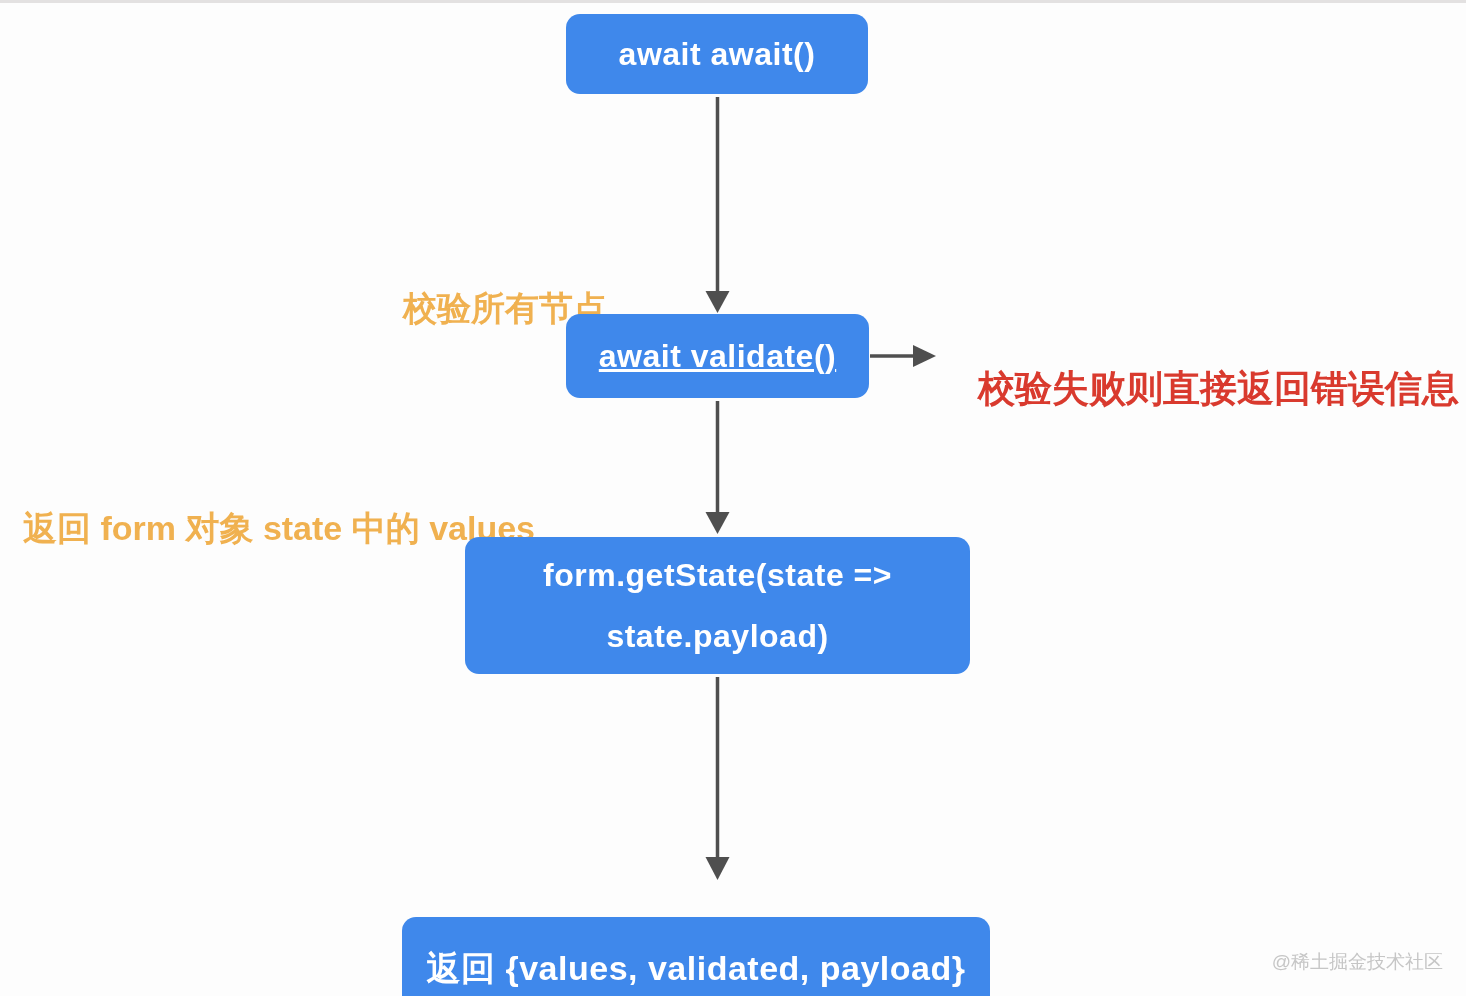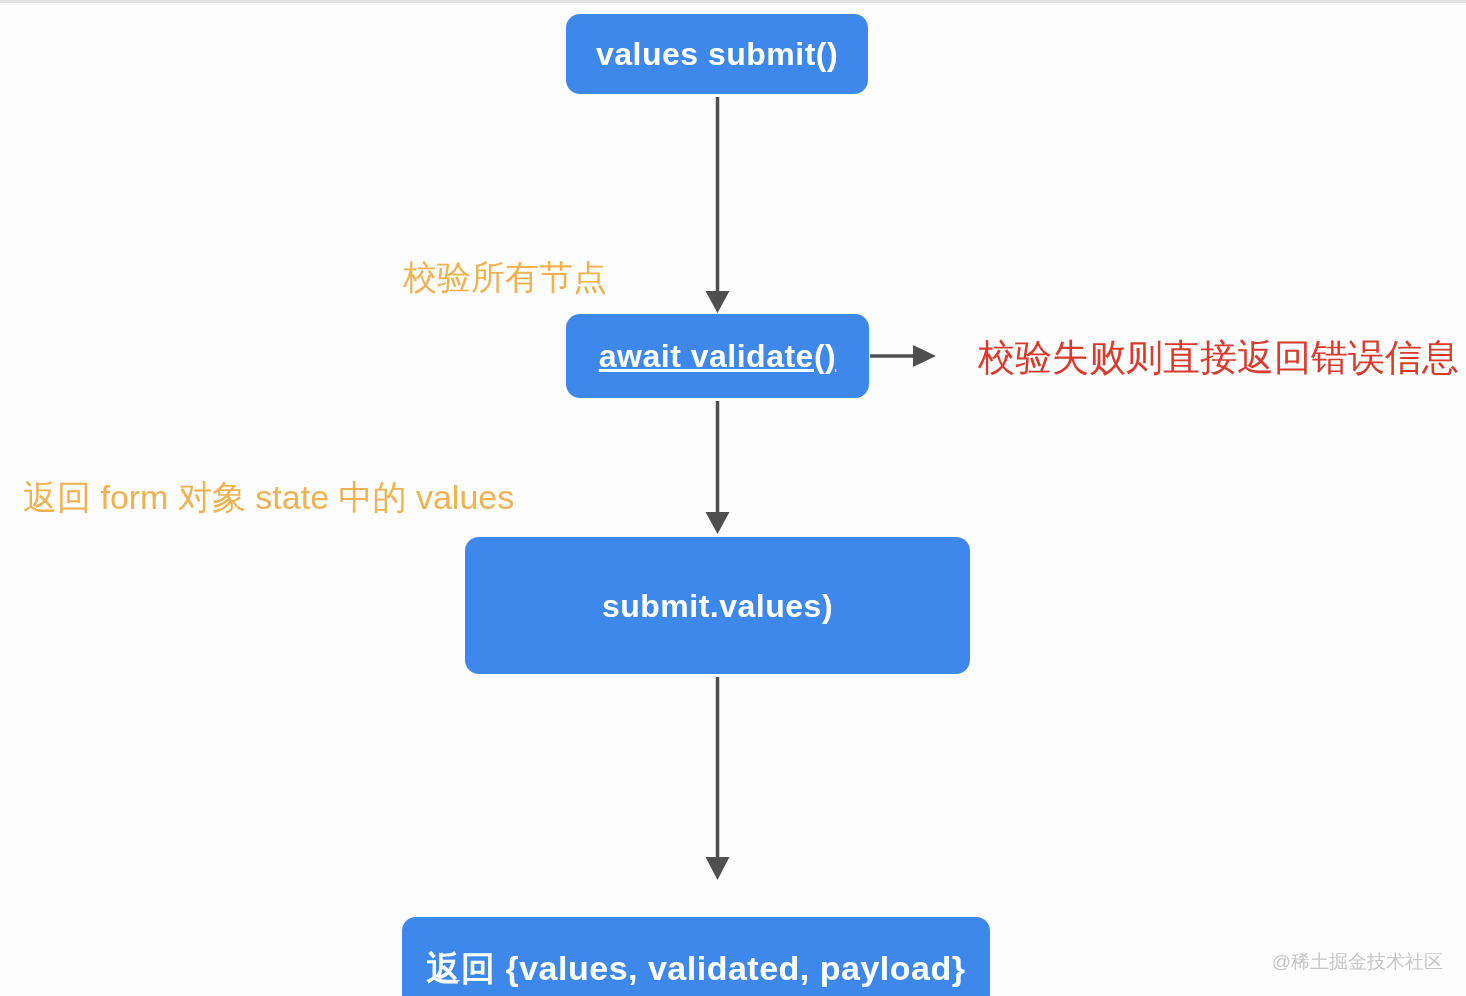--- a/index.html
+++ b/index.html
@@ -42,22 +42,23 @@
     letter-spacing: 0.5px;
     text-align: center;
   }
   .node-submit   { left: 566px; top: 11px;  width: 302px; height: 80px;  font-size: 32px; }
   .node-validate { left: 566px; top: 311px; width: 303px; height: 84px;  font-size: 32px; text-decoration: underline; }
   .node-getstate { left: 465px; top: 534px; width: 505px; height: 137px; font-size: 32px;
                    flex-direction: column; row-gap: 27px; line-height: 34px; }
   .node-result   { left: 402px; top: 914px; width: 588px; height: 103px; font-size: 34px; }
   .label {
     position: absolute;
-    font-weight: normal;
+    font-weight: bold;
     white-space: nowrap;
+    margin-top: 31px;
   }
   .label-validate-all  { left: 403px; top: 252px; font-size: 34px; color: var(--annotation-orange, #f0b150); }
   .label-return-values { left: 23px;  top: 472px; font-size: 34px; color: var(--annotation-orange, #f0b150); }
   .label-fail          { left: 978px; top: 330px; font-size: 37px; color: var(--annotation-red, #d93a2e); }
   .watermark {
     position: absolute;
     right: 23px;
     top: 946px;
     font-size: 19px;
     font-weight: normal;
@@ -83,31 +84,32 @@
     <g>
       <line x1="717.5" y1="398" x2="717.5" y2="511"></line>
       <polygon points="705.5,509 729.5,509 717.5,531"></polygon>
     </g>
     <g>
       <line x1="717.5" y1="674" x2="717.5" y2="856"></line>
       <polygon points="705.5,854 729.5,854 717.5,877"></polygon>
     </g>
   </svg>
 
-  <div class="node node-submit">values submit()</div>
+  <div class="node node-submit">await await()</div>
 
   <div class="label label-validate-all">校验所有节点</div>
 
   <div class="node node-validate">await validate()</div>
 
   <div class="label label-fail">校验失败则直接返回错误信息</div>
 
   <div class="label label-return-values">返回 form 对象 state 中的 values</div>
 
   <div class="node node-getstate">
-    <div>submit.values)</div>
+    <div>form.getState(state =&gt;</div>
+    <div>state.payload)</div>
   </div>
 
   <div class="node node-result">返回 {values, validated, payload}</div>
 
   <div class="watermark">@稀土掘金技术社区</div>
 
 </div>
 
 </body></html>

